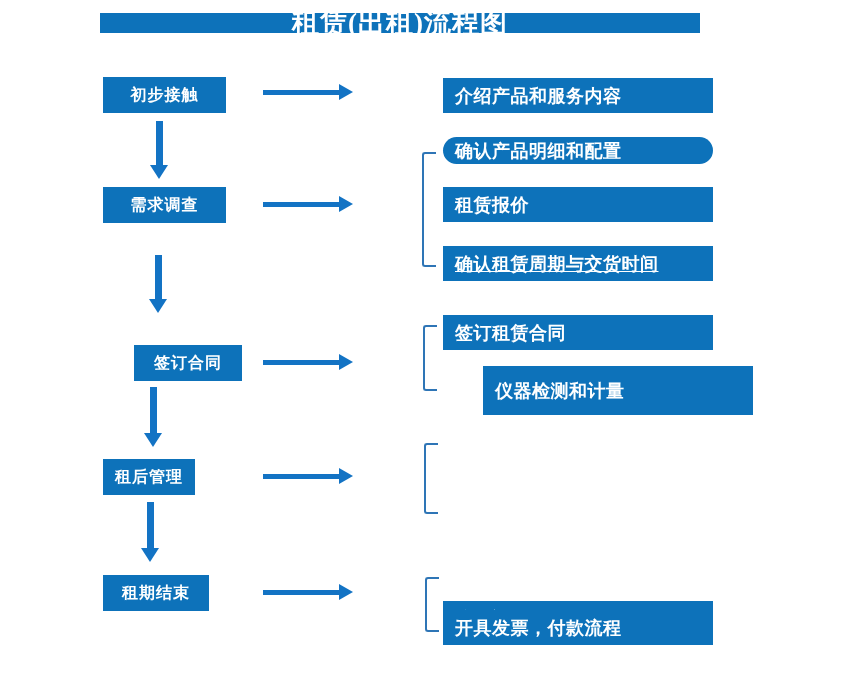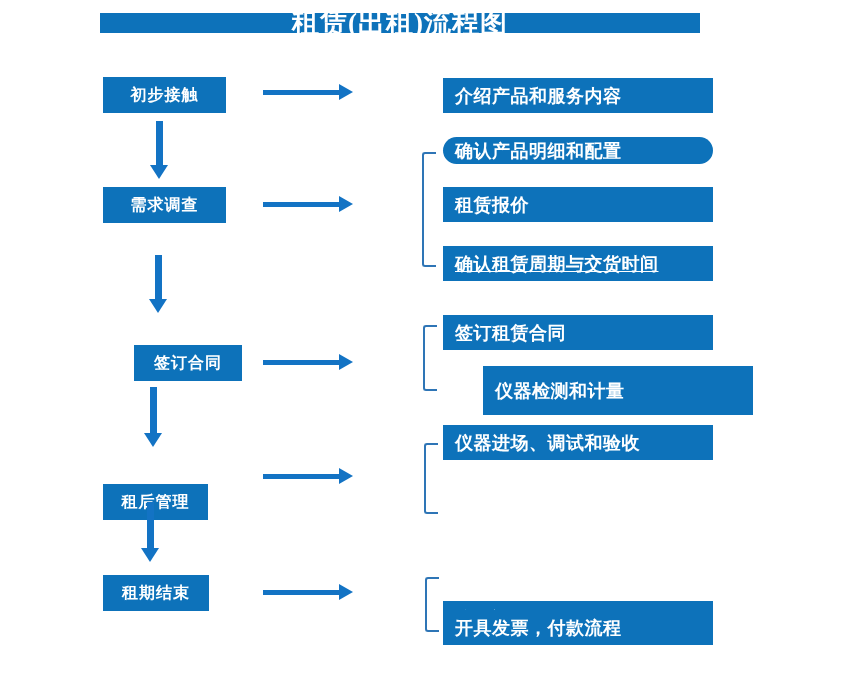--- a/index.html
+++ b/index.html
@@ -81,30 +81,29 @@
 </head>
 <body>
 
 <div class="canvas">
 
   <div class="title-bar">租赁(出租)流程图</div>
 
   <div class="box step" style="left:103px; top:77px;  width:123px; height:36px;">初步接触</div>
   <div class="box step" style="left:103px; top:187px; width:123px; height:36px;">需求调查</div>
   <div class="box step" style="left:103px; top:345px; width:108px; height:36px;margin-left:31px;">签订合同</div>
-  <div class="box step" style="left:103px; top:484px; width:105px; height:36px;">租后管理</div>
+  <div class="box step" style="left:103px; top:459px; width:92px; height:36px;">租后管理</div>
   <div class="box step" style="left:103px; top:575px; width:106px; height:36px;">租期结束</div>
 
   <div class="box detail" style="left:443px; top:78px;  width:258px; height:35px;">介绍产品和服务内容</div>
   <div class="box detail" style="left:443px; top:137px; width:258px; height:27px;border-radius:14px;">确认产品明细和配置</div>
   <div class="box detail" style="left:443px; top:187px; width:258px; height:35px;">租赁报价</div>
   <div class="box detail" style="left:443px; top:246px; width:258px; height:35px;text-decoration:underline;">确认租赁周期与交货时间</div>
   <div class="box detail" style="left:443px; top:315px; width:258px; height:35px;">签订租赁合同</div>
   <div class="box detail" style="left:443px; top:366px; width:258px; height:49px;margin-left:40px;">仪器检测和计量</div>
-  <div class="box detail" style="left:443px; top:425px; width:258px; height:35px;">仪器进场、调试和验收</div>
   <div class="box detail" style="left:443px; top:560px; width:258px; height:35px;margin-top:41px;">仪器退租</div>
   <div class="box detail" style="left:443px; top:610px; width:258px; height:35px;">开具发票，付款流程</div>
 
   <div class="h-arrow" style="left:263px; top:84px;  width:90px;">
       <div class="shaft"></div>
       <div class="head"></div>
     </div>
   <div class="h-arrow" style="left:263px; top:196px; width:90px;">
       <div class="shaft"></div>
       <div class="head"></div>

